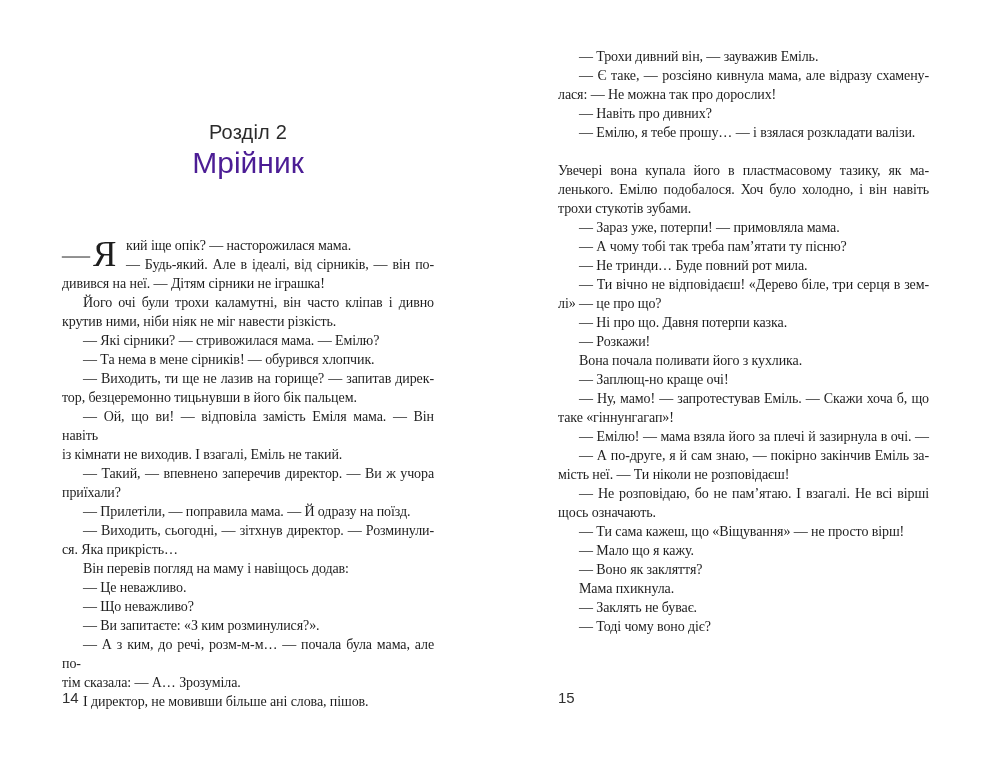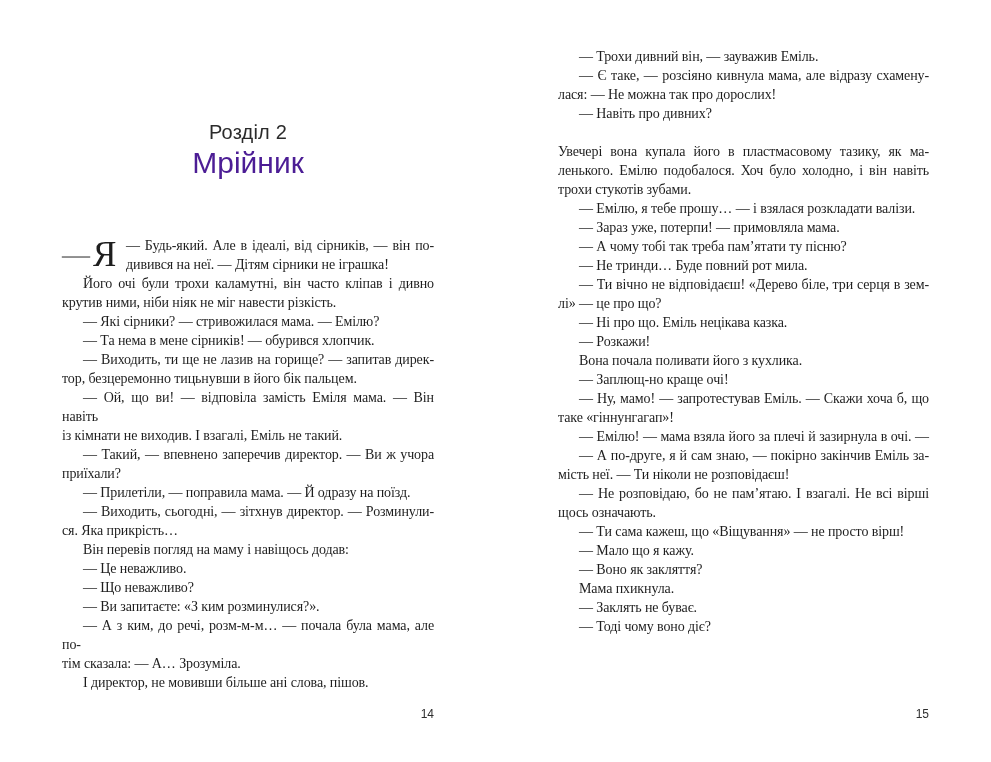--- a/index.html
+++ b/index.html
@@ -67,42 +67,43 @@
   }
   .drop-letter {
     position: absolute; left: 31px; top: 0;
     height: 38px; line-height: 38px;
     font-size: 35px;
     color: #1e1e1e;
   }
 
   .page-number {
     position: absolute;
-    top: 707px; left: 0; right: 0;
-    text-align: right;
+    top: 689px; left: 0; right: 0;
+    text-align: left;
     font-family: "Liberation Sans", sans-serif;
-    font-size: 12px;
+    font-size: 15px;
     color: #2f2f2f;
   }
 </style>
 </head>
 <body>
 
 <div class="spread">
 
   <section class="page left">
     <div class="chapter-label">Розділ 2</div>
     <div class="chapter-title">Мрійник</div>
 
     <div class="body-text body-left">
       <div class="opening">
         <span class="drop">
           <span class="drop-dash">—</span>
           <span class="drop-letter">Я</span>
         </span>
+        <div class="line final">кий іще опік? — насторожилася мама.</div>
         <div class="line">— Будь-який. Але в ідеалі, від сірників, — він по-</div>
         <div class="line final">дивився на неї. — Дітям сірники не іграшка!</div>
       </div>
       <div id="left-paras">
           <div class="para indent">
             <div class="line">Його очі були трохи каламутні, він часто кліпав і дивно</div>
             <div class="line final">крутив ними, ніби ніяк не міг навести різкість.</div>
           </div>
           <div class="para indent">
             <div class="line final">— Які сірники? — стривожилася мама. — Емілю?</div>
@@ -159,43 +160,43 @@
         <div class="para indent">
           <div class="line final">— Трохи дивний він, — зауважив Еміль.</div>
         </div>
         <div class="para indent">
           <div class="line">— Є таке, — розсіяно кивнула мама, але відразу схамену-</div>
           <div class="line final">лася: — Не можна так про дорослих!</div>
         </div>
         <div class="para indent">
           <div class="line final">— Навіть про дивних?</div>
         </div>
+        <div class="para indent">
+          <div class="line final">— Емілю, я тебе прошу… — і взялася розкладати валізи.</div>
+        </div>
         <div class="para gap">
           <div class="line">Увечері вона купала його в пластмасовому тазику, як ма-</div>
           <div class="line">ленького. Емілю подобалося. Хоч було холодно, і він навіть</div>
           <div class="line final">трохи стукотів зубами.</div>
         </div>
         <div class="para indent">
-          <div class="line final">— Емілю, я тебе прошу… — і взялася розкладати валізи.</div>
-        </div>
-        <div class="para indent">
           <div class="line final">— Зараз уже, потерпи! — примовляла мама.</div>
         </div>
         <div class="para indent">
           <div class="line final">— А чому тобі так треба пам’ятати ту пісню?</div>
         </div>
         <div class="para indent">
           <div class="line final">— Не тринди… Буде повний рот мила.</div>
         </div>
         <div class="para indent">
           <div class="line">— Ти вічно не відповідаєш! «Дерево біле, три серця в зем-</div>
           <div class="line final">лі» — це про що?</div>
         </div>
         <div class="para indent">
-          <div class="line final">— Ні про що. Еміль нецікава казка.</div>
+          <div class="line final">— Ні про що. Давня потерпи казка.</div>
         </div>
         <div class="para indent">
           <div class="line final">— Розкажи!</div>
         </div>
         <div class="para indent">
           <div class="line final">Вона почала поливати його з кухлика.</div>
         </div>
         <div class="para indent">
           <div class="line final">— Заплющ-но краще очі!</div>
         </div>

